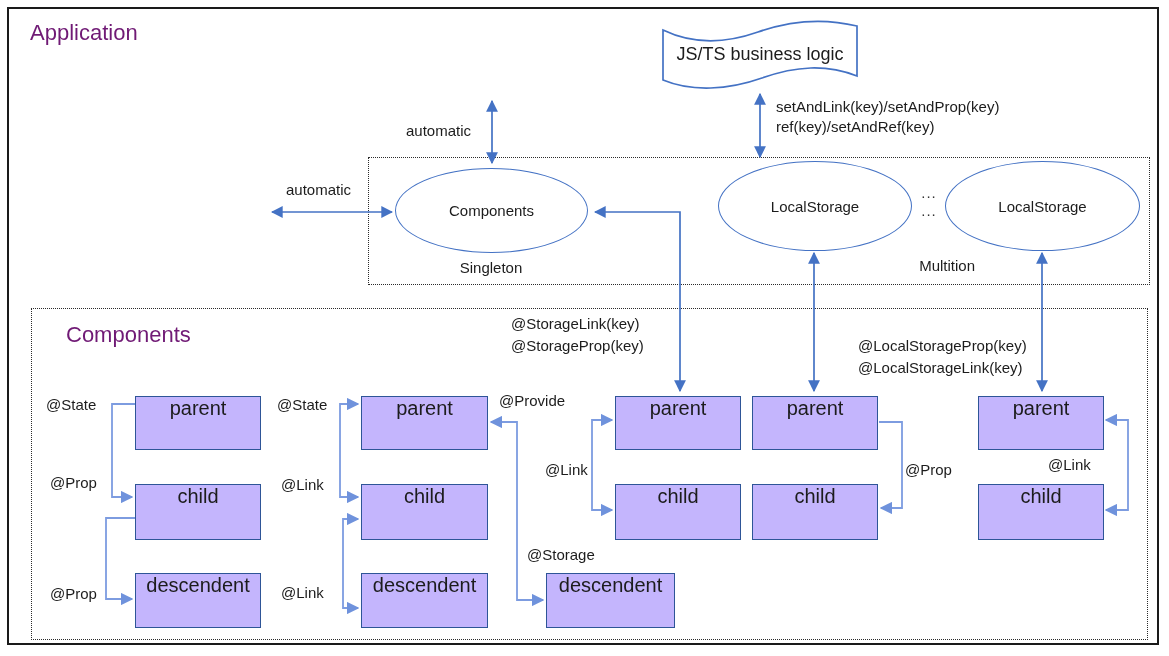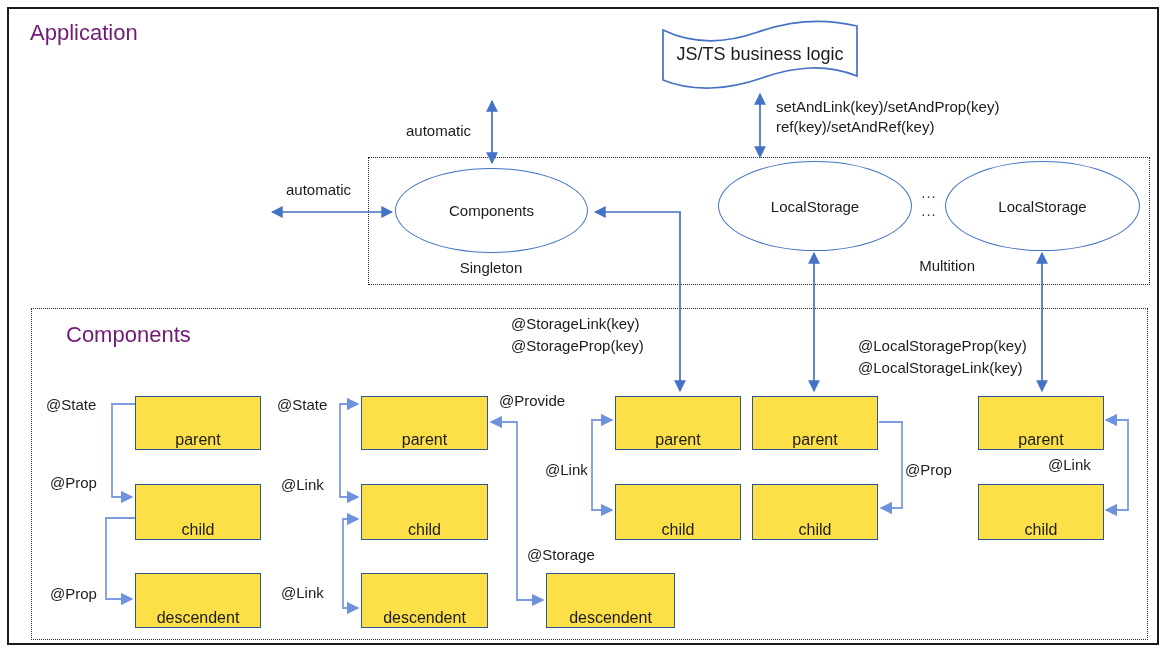--- a/index.html
+++ b/index.html
@@ -10,22 +10,22 @@
   .abs{position:absolute;}
   .frame{border:2px solid #1a1a1a;}
   .dotted{border:1.4px dotted #2b2b2b;}
   .title{font-size:22px;color:#701a75;}
   .ellipse{
     border:1.7px solid #4472c4;border-radius:50%;
     display:flex;align-items:center;justify-content:center;
     font-size:15px;text-align:center;background:#fff;box-sizing:border-box;
   }
   .node{
-    border:1.6px solid #2e5597;background:#fde047;box-sizing:border-box;
-    display:flex;align-items:flex-end;justify-content:center;font-size:16px;
+    border:1.6px solid #2e5597;background:#c4b5fd;box-sizing:border-box;
+    display:flex;align-items:flex-start;justify-content:center;font-size:20px;
   }
   .lbl{font-size:15px;white-space:nowrap;}
   svg.overlay{position:absolute;left:0;top:0;pointer-events:none;}
   .flagtext{position:absolute;left:0;top:0;width:100%;height:100%;
     display:flex;align-items:center;justify-content:center;font-size:18px;}
   .dots{font-size:15px;letter-spacing:1px;line-height:18px;text-align:center;color:#333;}
 </style>
 </head>
 <body>
 

